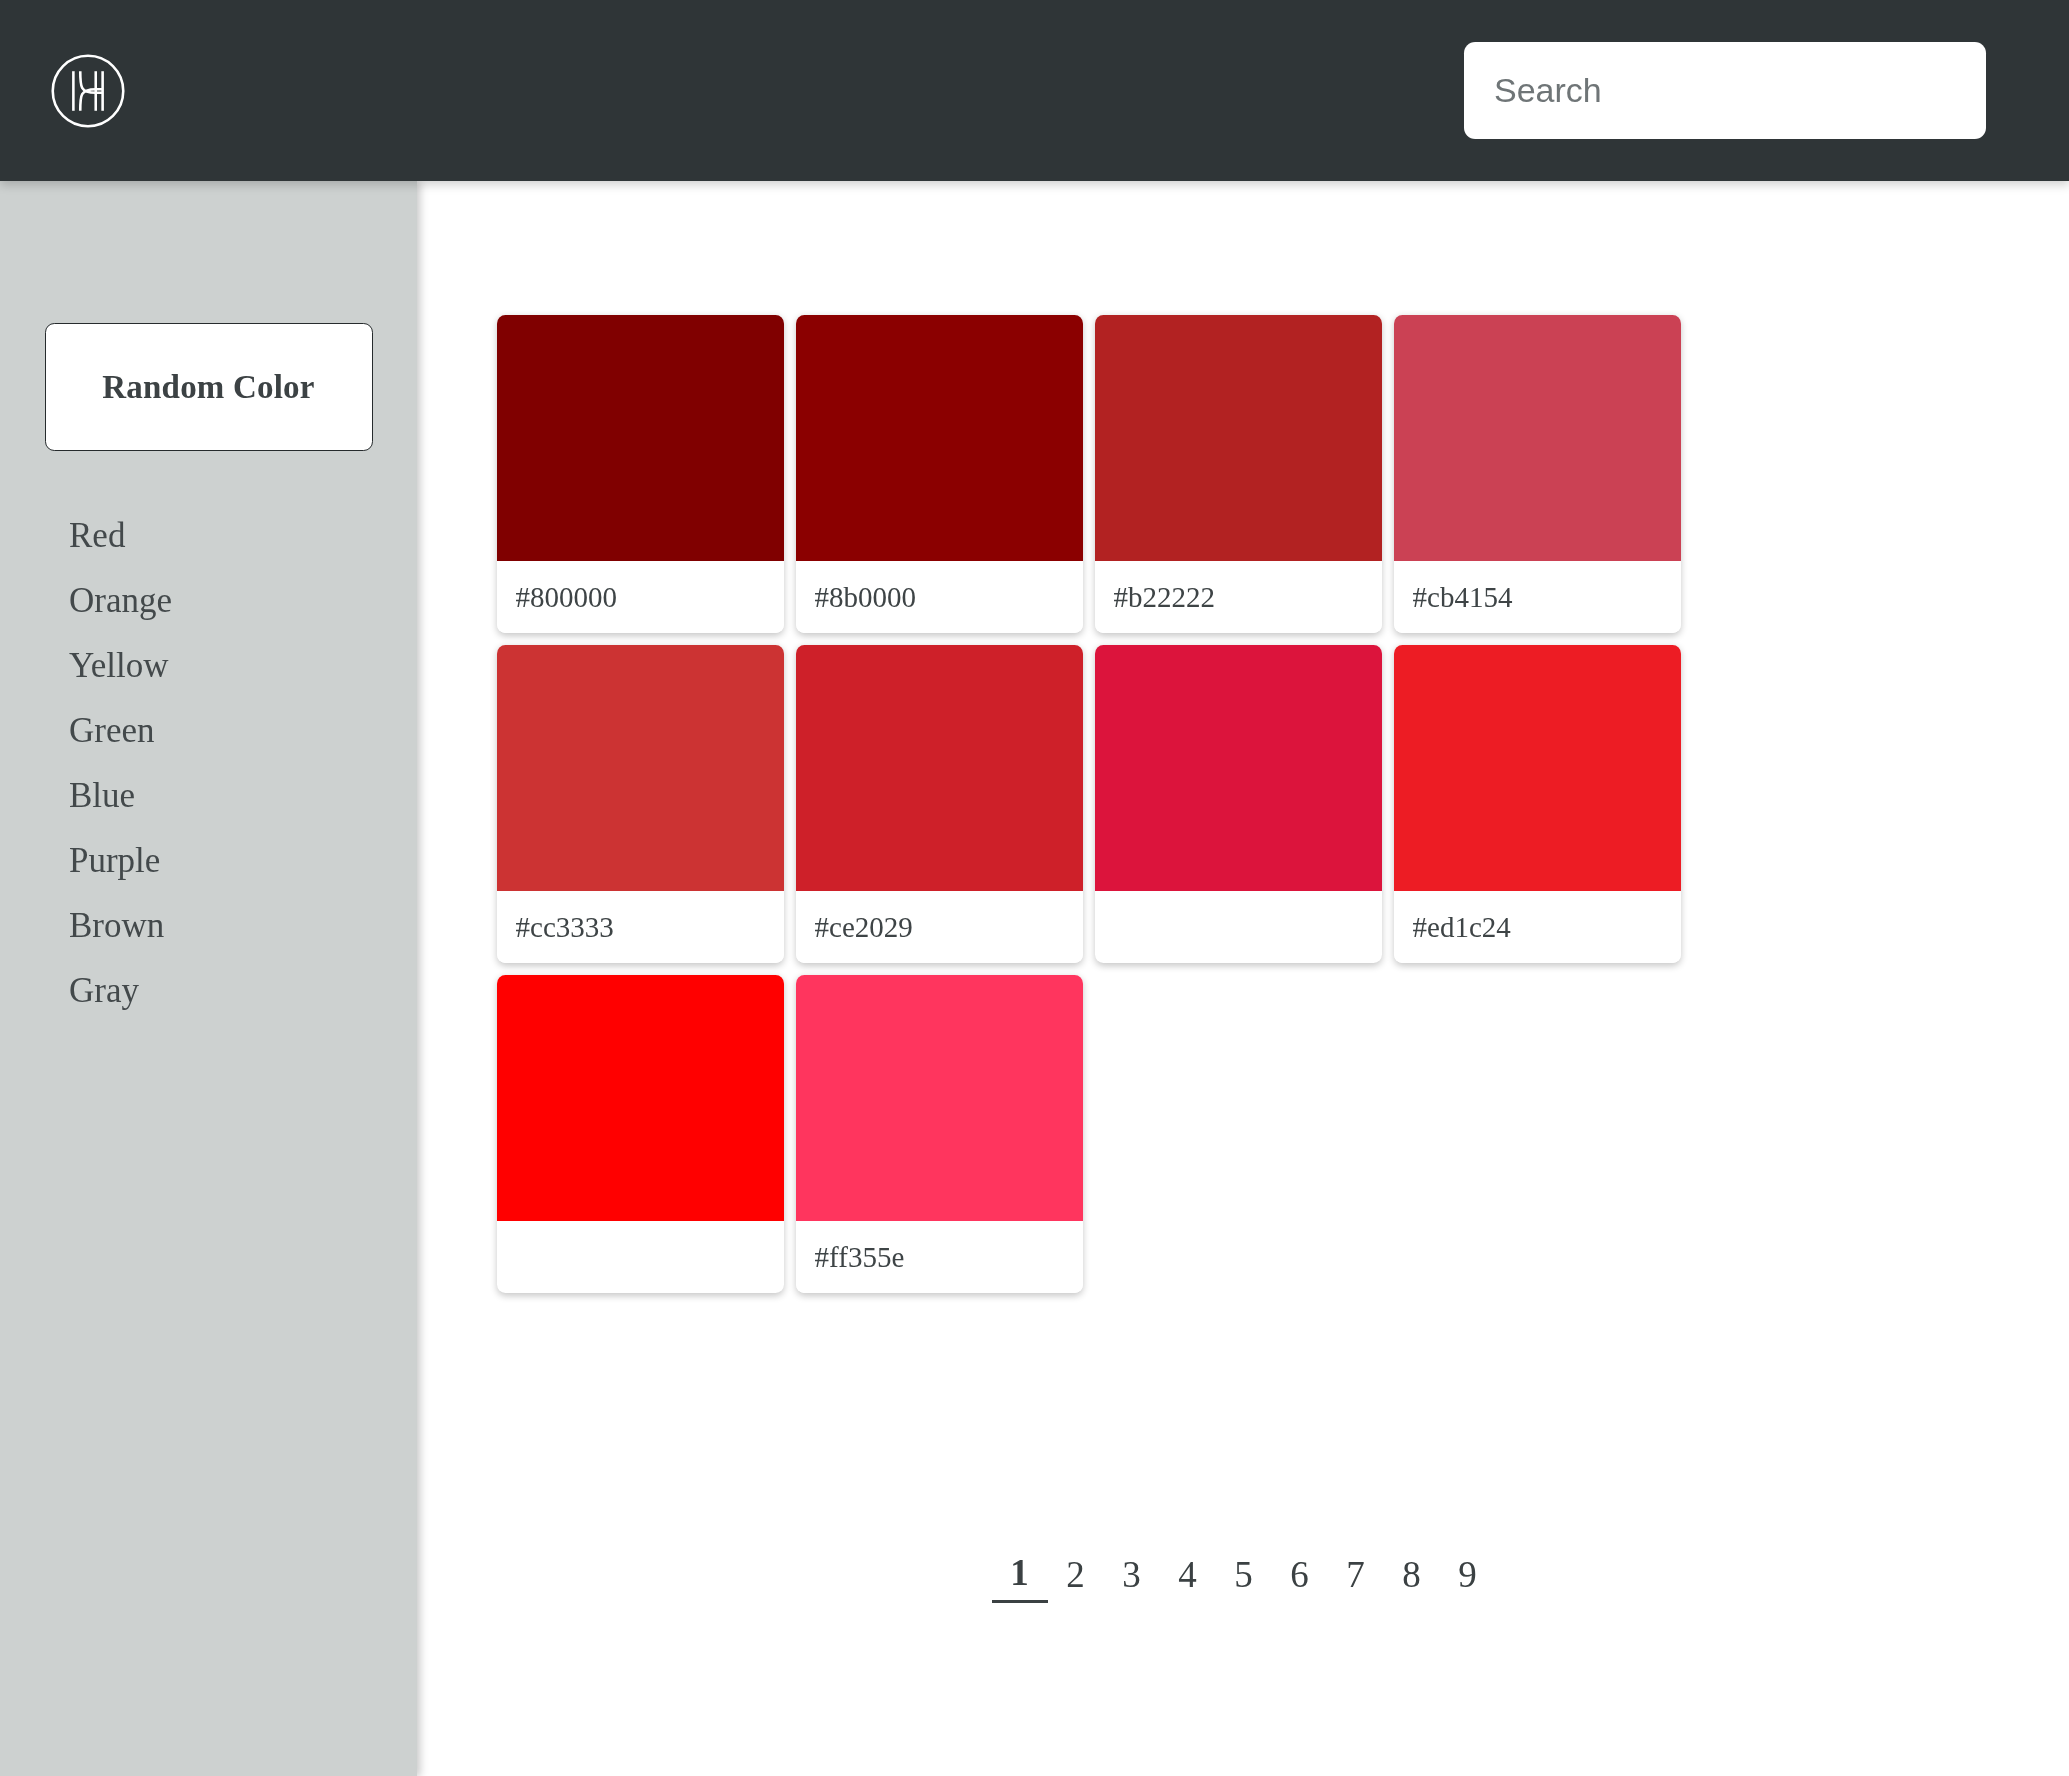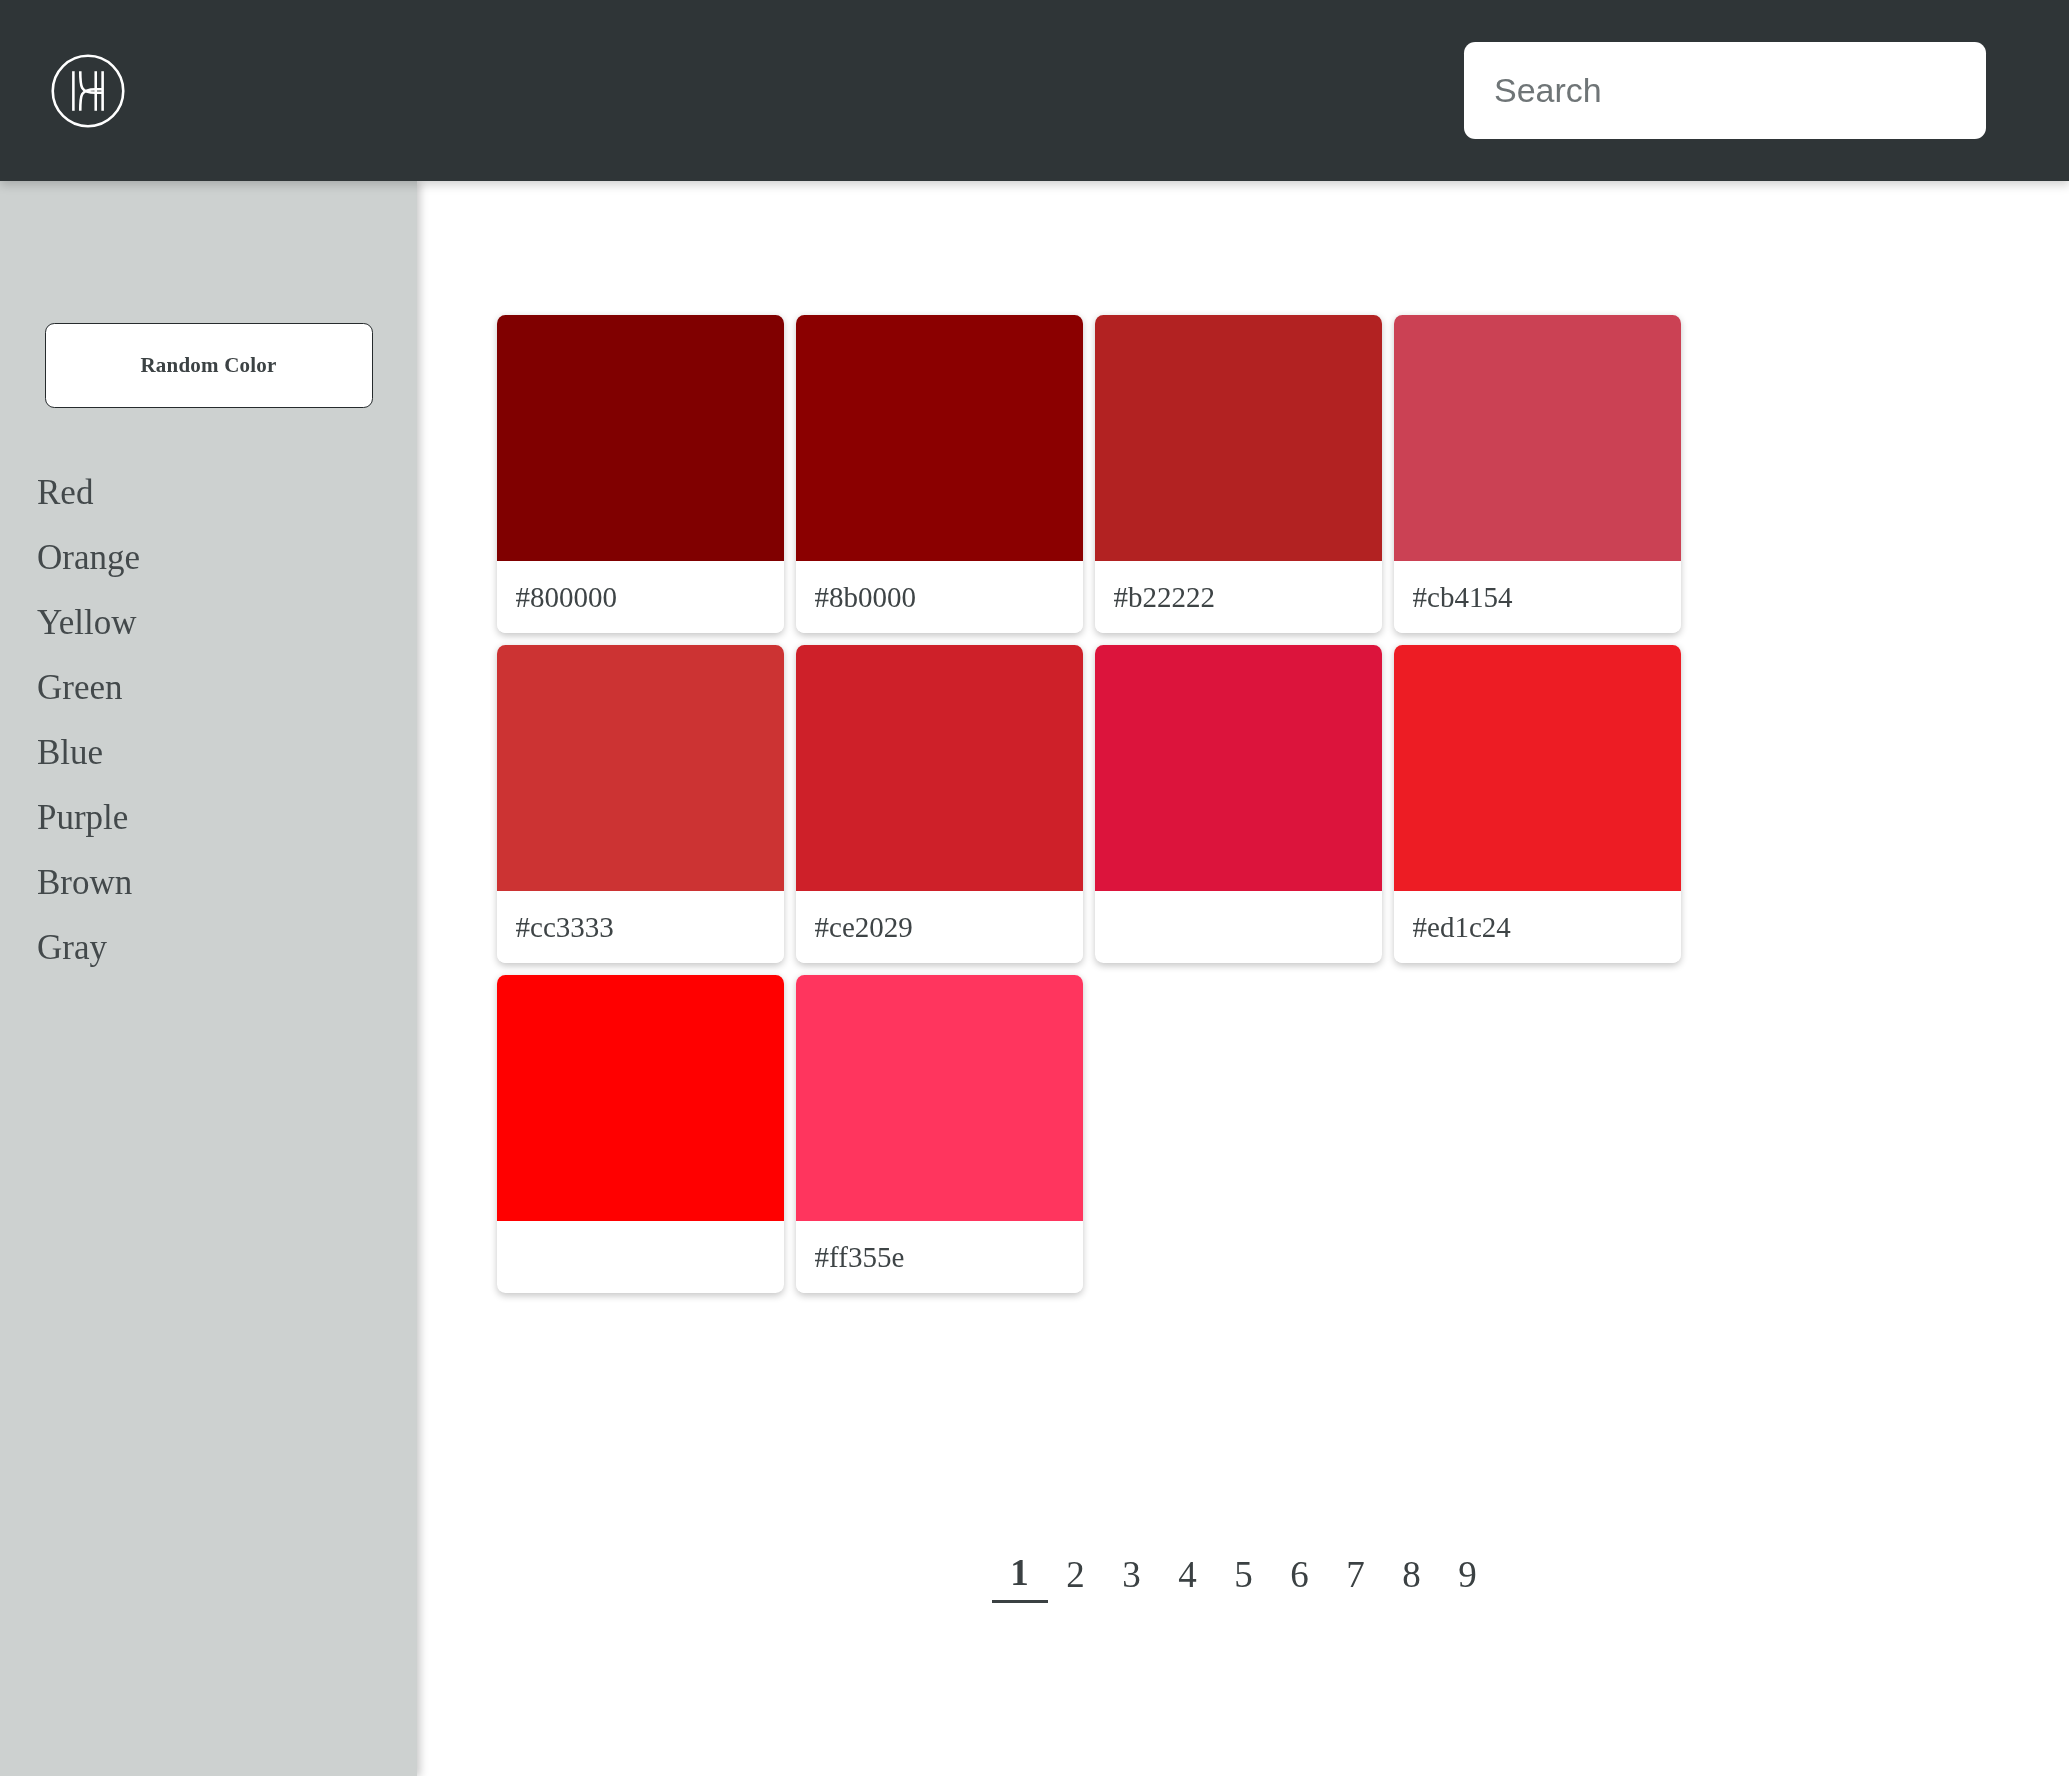--- a/index.html
+++ b/index.html
@@ -66,36 +66,37 @@
     background: #cdd1d0;
     box-shadow: 2.8px 0 8.4px rgba(0,0,0,0.22);
     z-index: 3;
     padding-top: 142px;
   }
 
   .random-btn {
     display: block;
     margin: 0 auto;
     width: 328px;
-    height: 85px;
+    height: 128px;
     background: #ffffff;
     border: 1.9px solid #262b2d;
     border-radius: 9.3px;
     font-family: "Liberation Serif", "DejaVu Serif", serif;
     font-weight: bold;
-    font-size: 21px;
+    font-size: 33px;
     color: #3c4244;
     cursor: pointer;
     letter-spacing: 0.2px;
   }
 
   .nav-list {
     list-style: none;
     margin-top: 52px;
     padding-left: 37px;
+    margin-left: 32px;
   }
   .nav-item {
     font-size: 35px;
     line-height: 65px;
     color: #43494b;
     cursor: pointer;
     width: max-content;
   }
 
   

